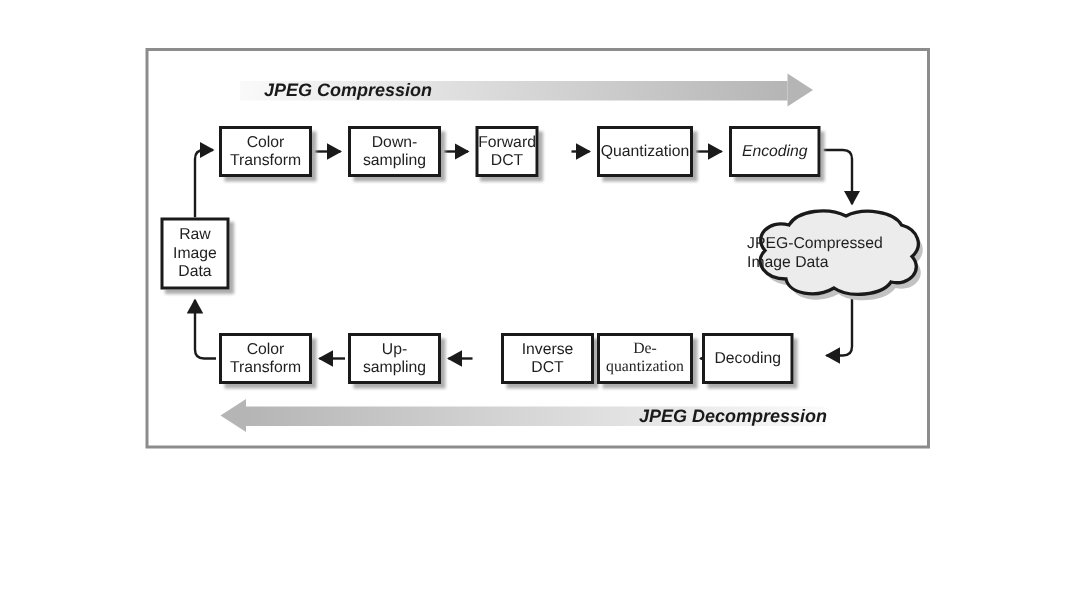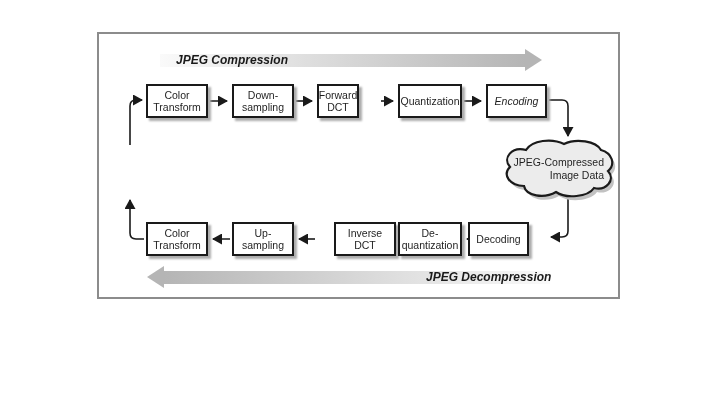--- a/index.html
+++ b/index.html
@@ -69,21 +69,21 @@
     line-height: 1.18;
     color: #1f1f1f;
   }
   .row-top { top: 84px; height: 34px; }
   .row-bottom { top: 222px; height: 34px; }
   #raw-box { left: 107px; top: 145px; width: 46px; height: 48px; }
   #connector-svg, #cloud-svg { position: absolute; left: 0; top: 0; pointer-events: none; }
   #cloud-text {
     position: absolute;
     left: 498px; top: 156px; width: 106px;
-    text-align: right;
+    text-align: left;
     white-space: pre-line;
     font-size: 10.5px;
     line-height: 1.25;
     color: #1f1f1f;
   }
   #main-title {
     position: absolute;
     left: 0; top: 321px; width: 720px;
     text-align: center;
     font-size: 28px;
@@ -138,24 +138,27 @@
 DCT</div>
   <div class="pbox row-top" style="left:398px;width:64px;">Quantization</div>
   <div class="pbox row-top" style="left:486px;width:61px;font-style:italic;">Encoding</div>
 
   <div class="pbox row-bottom" style="left:146px;width:62px;">Color
 Transform</div>
   <div class="pbox row-bottom" style="left:232px;width:62px;">Up-
 sampling</div>
   <div class="pbox row-bottom" style="left:334px;width:62px;">Inverse
 DCT</div>
-  <div class="pbox row-bottom" style="left:398px;width:64px;">De-
+  <div class="pbox row-bottom" style="left:398px;width:64px;font-family:Liberation Serif, serif;">De-
 quantization</div>
   <div class="pbox row-bottom" style="left:468px;width:61px;">Decoding</div>
 
+  <div id="raw-box" class="pbox">Raw
+Image
+Data</div>
 
   <svg id="cloud-svg" width="720" height="405" viewBox="0 0 720 405">
     <path fill="#c2c2c2" transform="translate(3,4)" d="M526,150 C532,140 552,138 564,144 C576,138 596,141 601,150 C612,153 616,164 608,171 C616,180 606,191 594,188 C588,197 566,199 556,192 C544,199 526,196 524,186 C510,186 502,175 510,167 C502,158 512,146 526,150 Z"></path>
     <path fill="#ececec" stroke="#1a1a1a" stroke-width="2.2" d="M526,150 C532,140 552,138 564,144 C576,138 596,141 601,150 C612,153 616,164 608,171 C616,180 606,191 594,188 C588,197 566,199 556,192 C544,199 526,196 524,186 C510,186 502,175 510,167 C502,158 512,146 526,150 Z"></path>
   </svg>
   <div id="cloud-text">JPEG-Compressed
 Image Data</div>
 
 
 </div>

